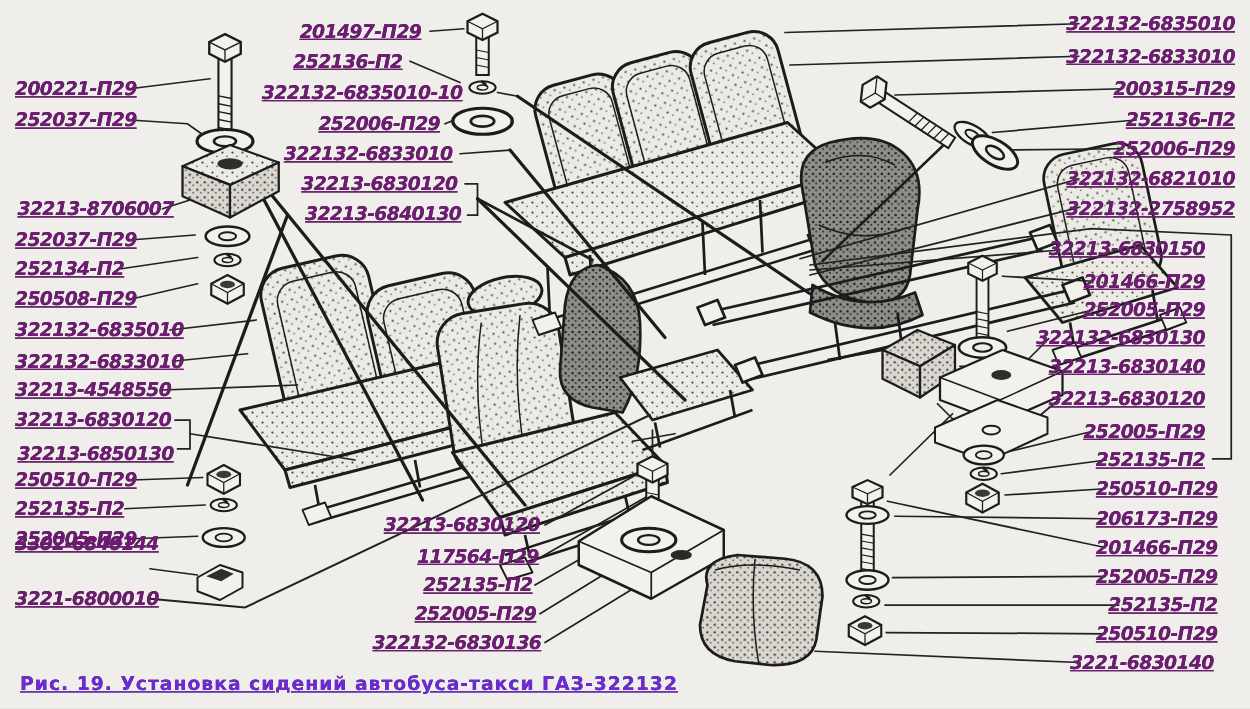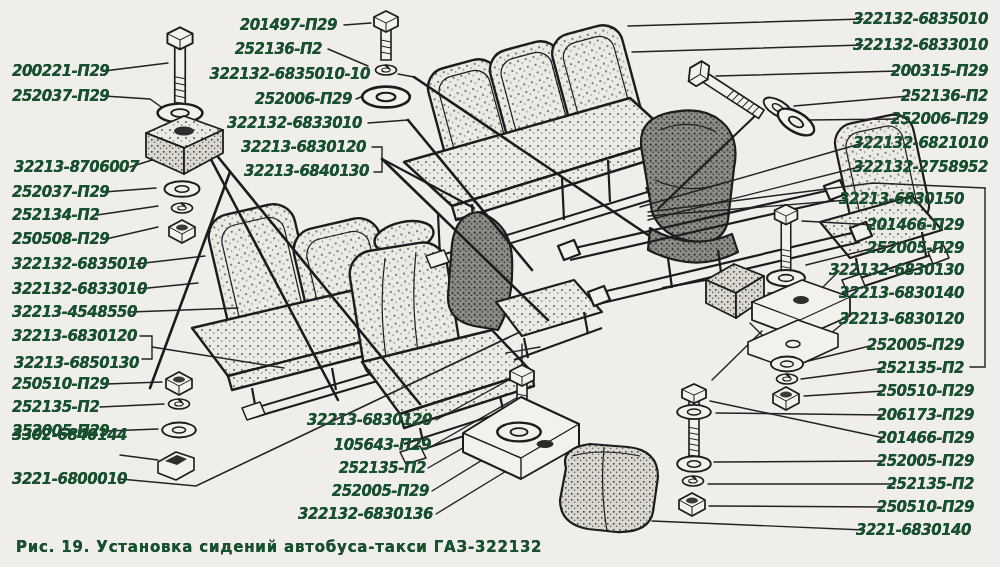--- a/index.html
+++ b/index.html
@@ -1,24 +1,24 @@
 <!DOCTYPE html>
 <html><head>
 <meta charset="utf-8">
 <style>
   html,body{margin:0;padding:0;background:#d8d8d4;}
   .page{position:relative;width:1000px;height:567px;background:#efeeea;overflow:hidden;
         font-family:"DejaVu Sans",sans-serif;}
   .page svg{position:absolute;left:0;top:0;}
-  .lbl{position:absolute;white-space:nowrap;color:#14532d;
+  .lbl{position:absolute;white-space:nowrap;color:#701a75;
        font:italic 700 15px/1.05 "DejaVu Sans",sans-serif;letter-spacing:-0.5px;
-       text-shadow:0 0 .4px #222;}
-  .caption{position:absolute;left:16px;top:538px;color:#14532d;
+       text-shadow:0 0 .4px #222;text-decoration:underline;}
+  .caption{position:absolute;left:16px;top:538px;color:#6d28d9;
        font:700 15px/1.2 "DejaVu Sans",sans-serif;letter-spacing:.8px;
-       text-shadow:0 0 .4px #222;}
+       text-shadow:0 0 .4px #222;text-decoration:underline;}
 </style>
 </head>
 <body>
 
 <div class="page">
 
 <svg width="1000" height="567" viewBox="0 0 1000 567">
   <defs>
     <pattern id="pd" width="8" height="8" patternUnits="userSpaceOnUse">
       <rect width="8" height="8" fill="#ebeae4"></rect>
@@ -309,19 +309,19 @@
   <div class="lbl" style="right:36px;top:361px">252135-П2</div>
   <div class="lbl" style="right:26px;top:384px">250510-П29</div>
   <div class="lbl" style="right:26px;top:408px">206173-П29</div>
   <div class="lbl" style="right:26px;top:431px">201466-П29</div>
   <div class="lbl" style="right:26px;top:454px">252005-П29</div>
   <div class="lbl" style="right:26px;top:477px">252135-П2</div>
   <div class="lbl" style="right:26px;top:500px">250510-П29</div>
   <div class="lbl" style="right:29px;top:523px">3221-6830140</div>
 
   <div class="lbl" style="right:568px;top:413px">32213-6830120</div>
-  <div class="lbl" style="right:569px;top:438px">105643-П29</div>
+  <div class="lbl" style="right:569px;top:438px">117564-П29</div>
   <div class="lbl" style="right:574px;top:461px">252135-П2</div>
   <div class="lbl" style="right:571px;top:484px">252005-П29</div>
   <div class="lbl" style="right:567px;top:507px">322132-6830136</div>
 
   <div class="caption">Рис. 19. Установка сидений автобуса-такси ГАЗ-322132</div>
 </div>
 
 </body></html>

